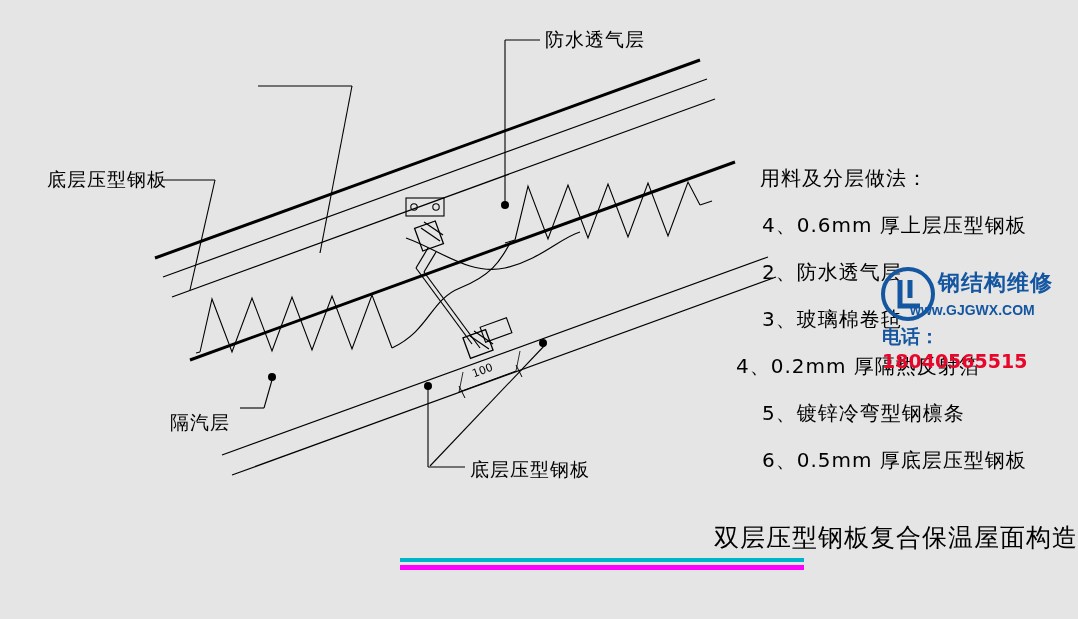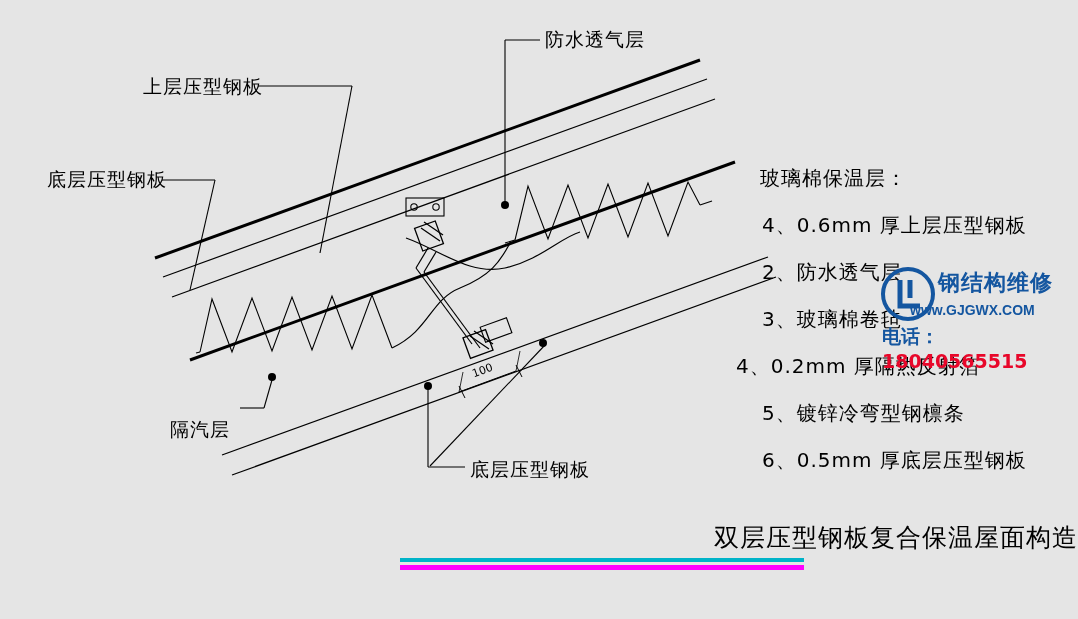--- a/index.html
+++ b/index.html
@@ -214,29 +214,28 @@
 
       <line x1="465" y1="467" x2="428" y2="467"></line>
       <line x1="428" y1="467" x2="428" y2="387"></line>
       <circle cx="428" cy="386" r="4" fill="#000" stroke="none"></circle>
       <line x1="430" y1="466" x2="545" y2="345"></line>
       <circle cx="543" cy="343" r="4" fill="#000" stroke="none"></circle>
     </g>
   </svg>
 
   <div class="lbl callout" style="left:545px; top:27px;">防水透气层</div>
-  <div class="lbl callout" style="left:143px; top:74px;">上层压型钢板</div>
   <div class="lbl callout" style="left:47px; top:167px;">底层压型钢板</div>
-  <div class="lbl callout" style="left:170px; top:410px;margin-top:7px;">隔汽层</div>
+  <div class="lbl callout" style="left:170px; top:410px;">隔汽层</div>
   <div class="lbl callout" style="left:470px; top:457px;">底层压型钢板</div>
 
   <div class="lbl dim-num" style="left:472px; top:364px; transform:rotate(-20deg);">100</div>
 
   <div>
-    <div class="lbl spec-title" style="left:760px; top:165px;">玻璃棉保温层：</div>
+    <div class="lbl spec-title" style="left:760px; top:165px;">用料及分层做法：</div>
     <div class="lbl spec-item" style="left:762px; top:212px;">4、0.6mm 厚上层压型钢板</div>
     <div class="lbl spec-item" style="left:762px; top:259px;">2、防水透气层</div>
     <div class="lbl spec-item" style="left:762px; top:306px;">3、玻璃棉卷毡</div>
     <div class="lbl spec-item" style="left:736px; top:353px;">4、0.2mm 厚隔热反射箔</div>
     <div class="lbl spec-item" style="left:762px; top:400px;">5、镀锌冷弯型钢檩条</div>
     <div class="lbl spec-item" style="left:762px; top:447px;">6、0.5mm 厚底层压型钢板</div>
   </div>
 
   <div id="watermark">
     <svg id="wm-logo" viewBox="0 0 56 56">

